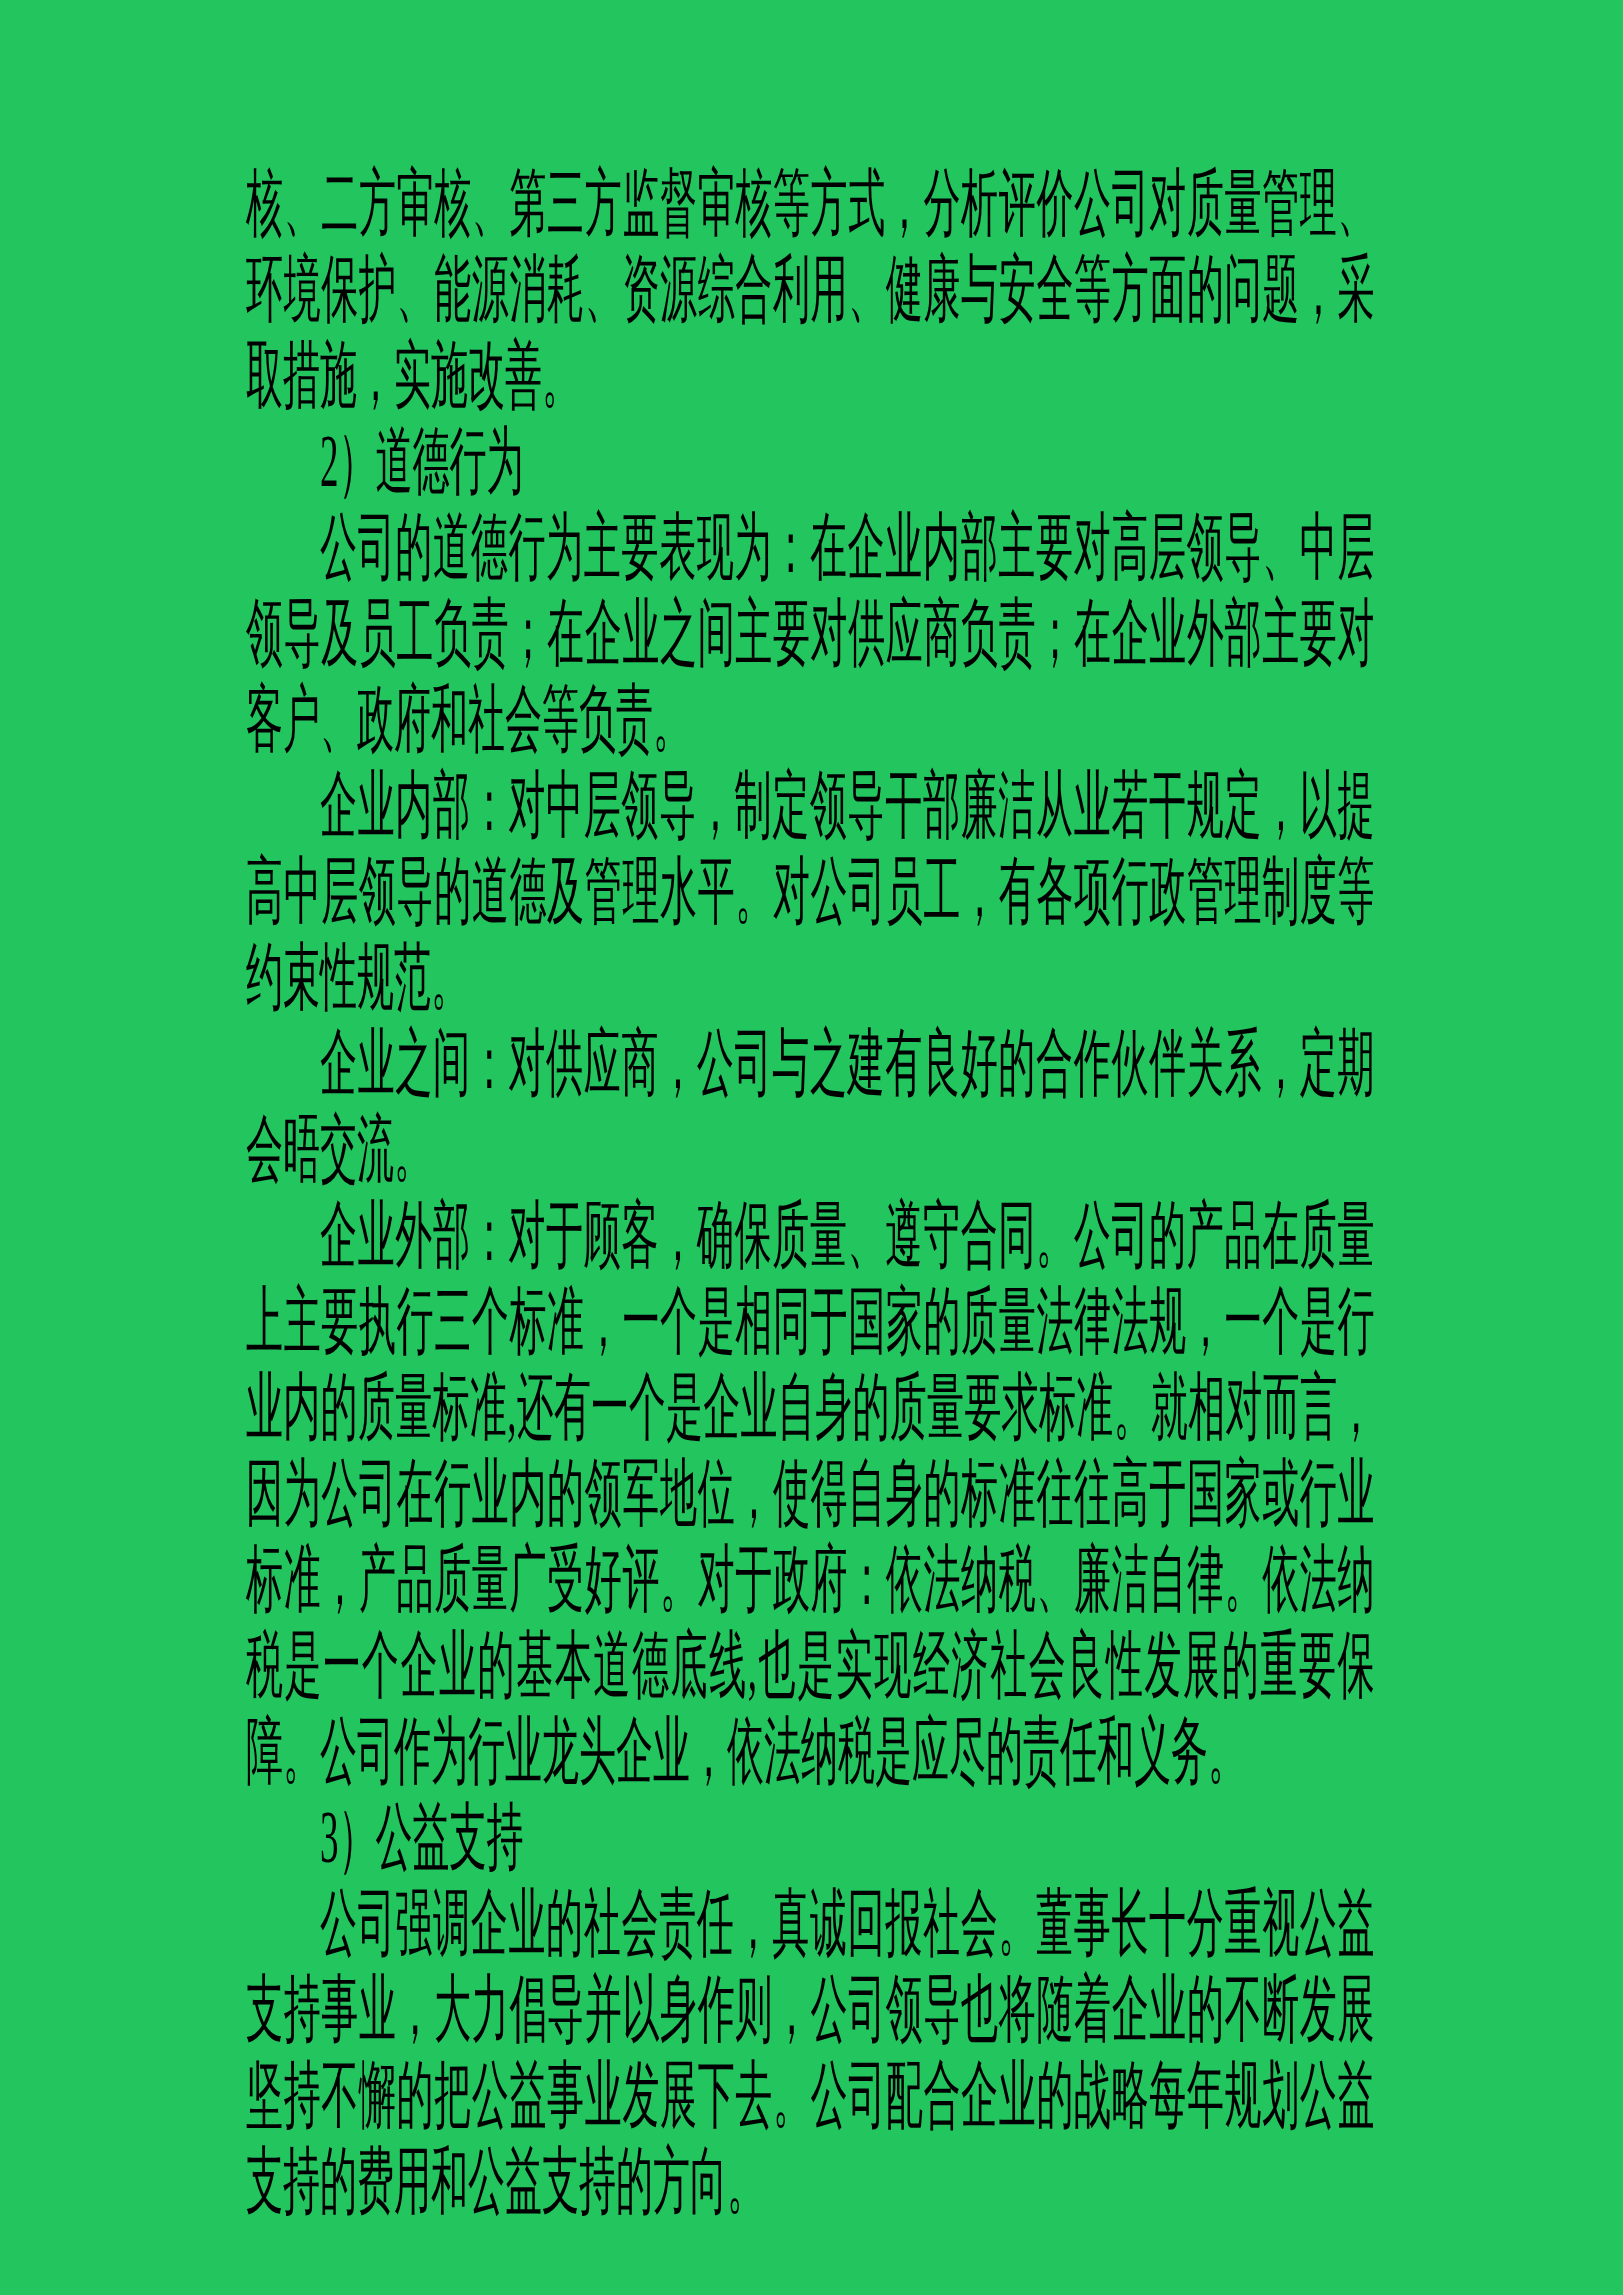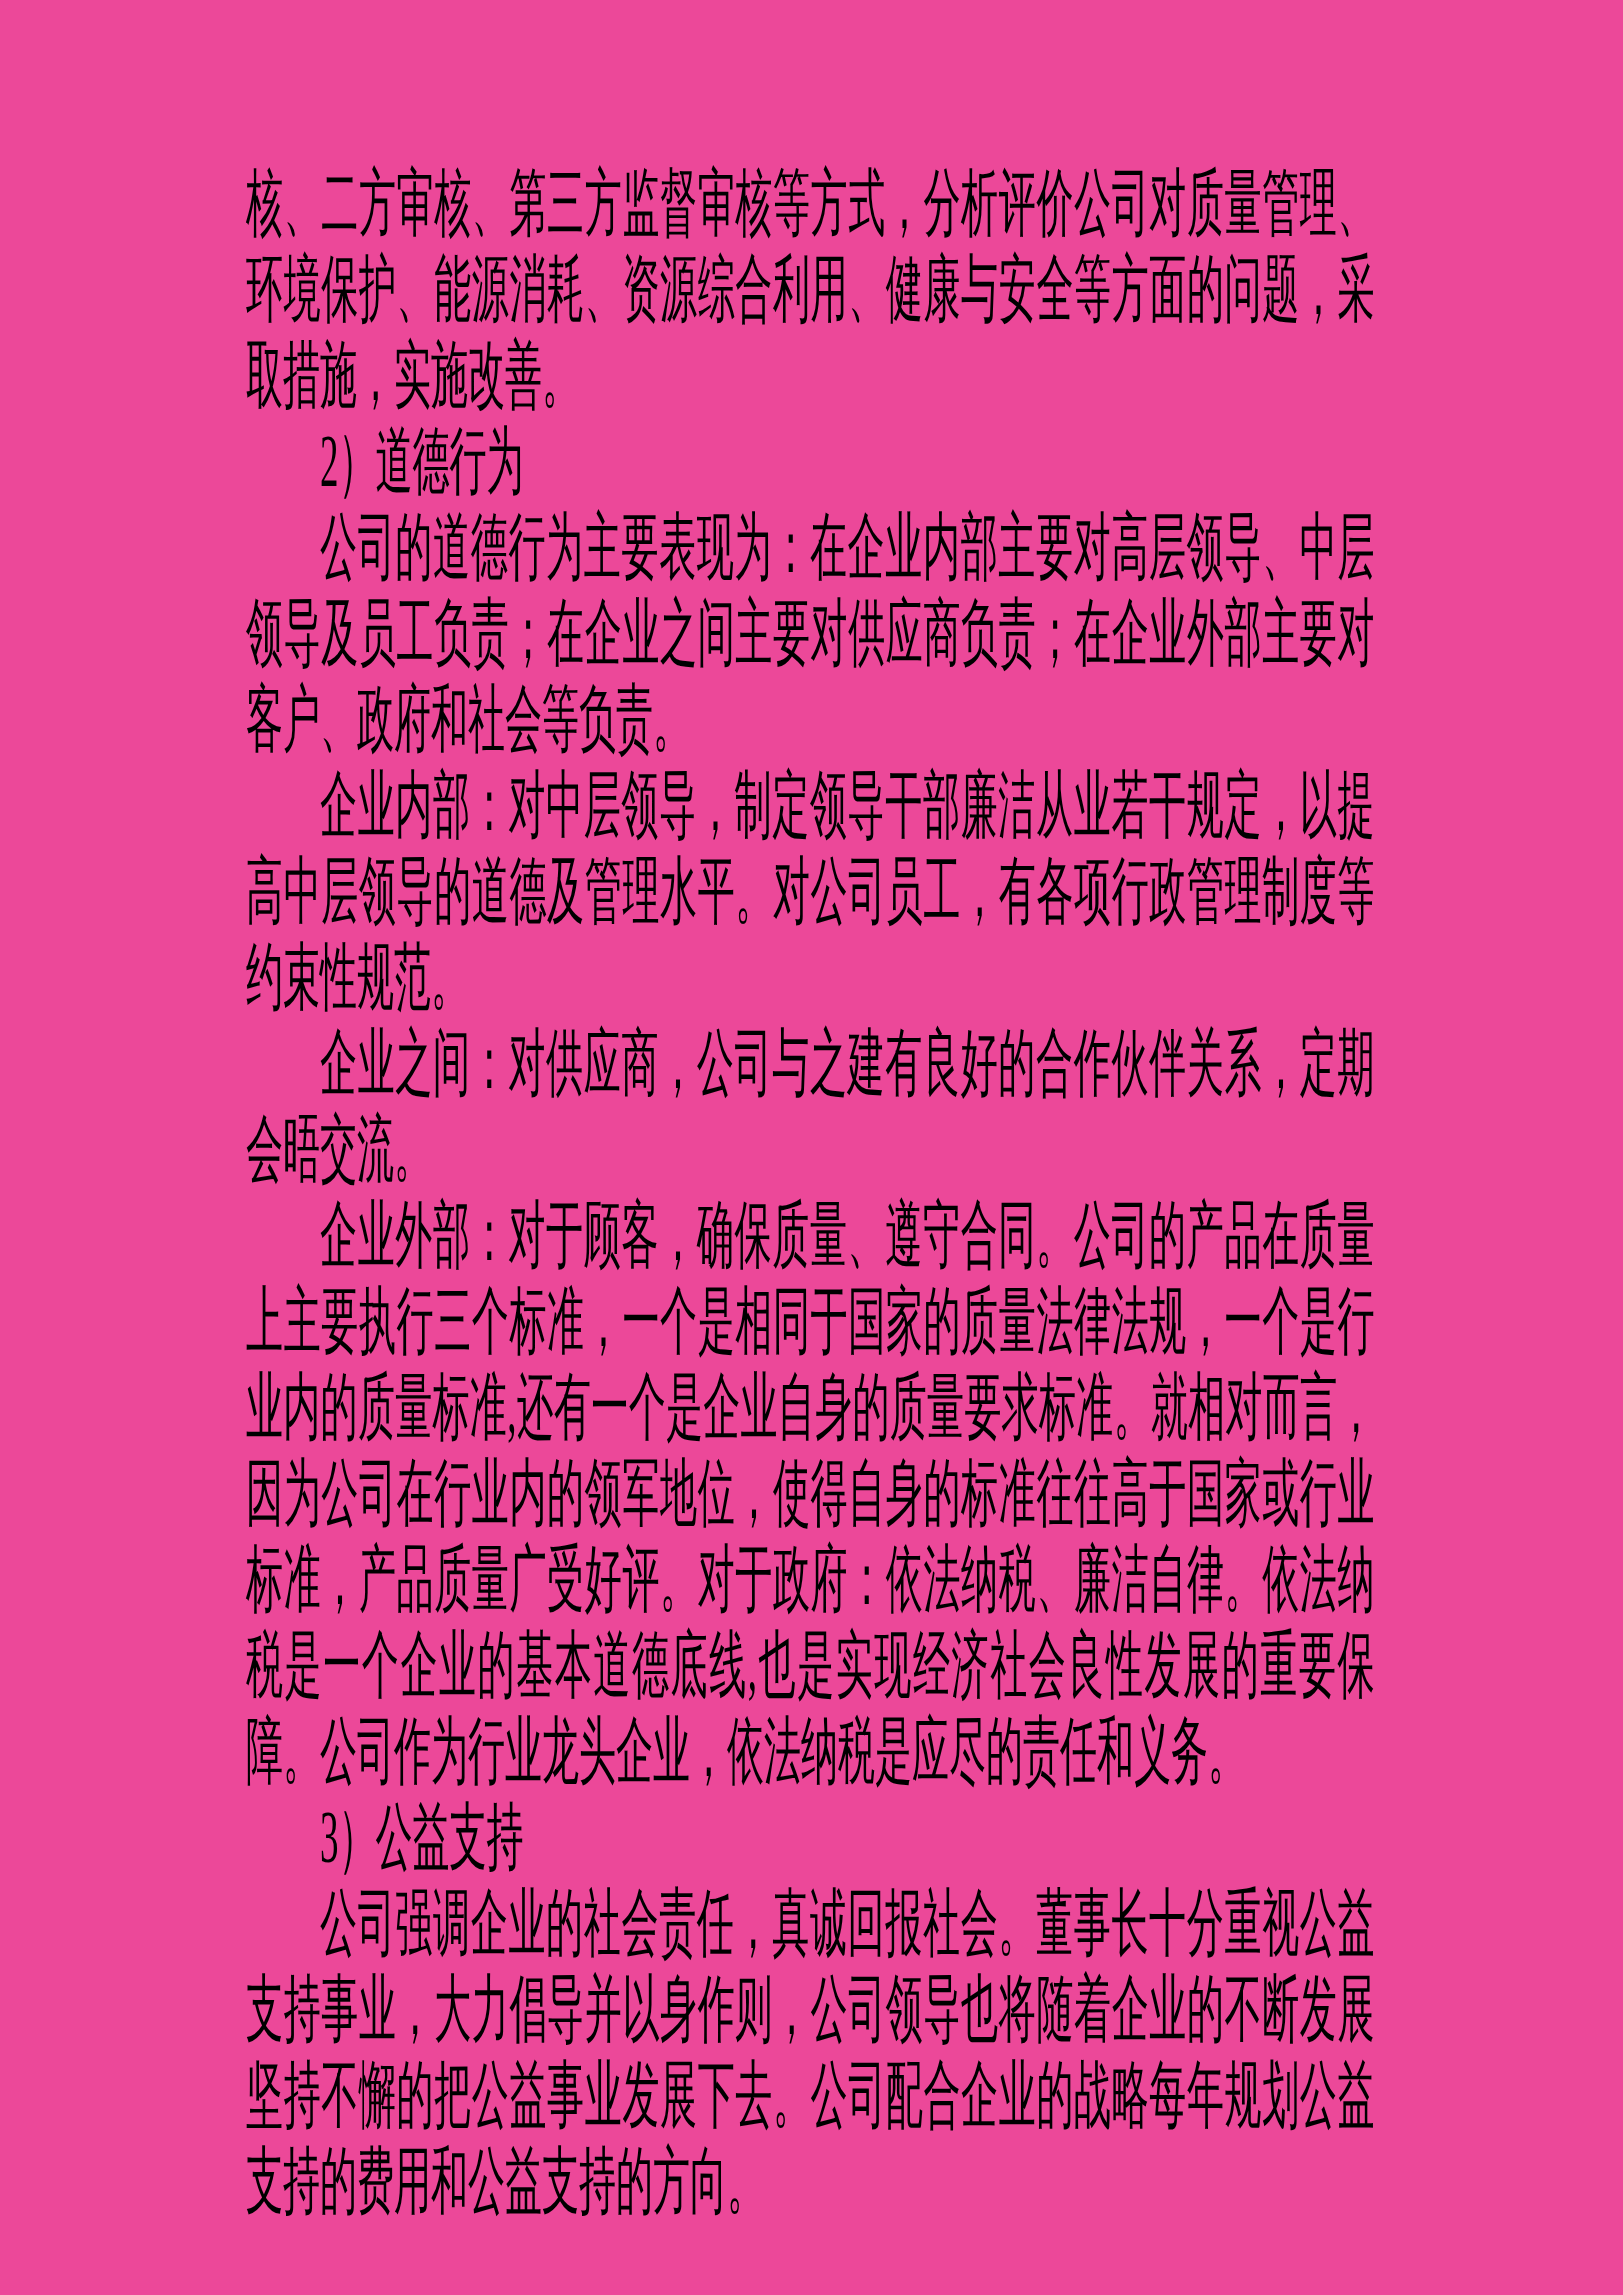--- a/index.html
+++ b/index.html
@@ -4,21 +4,21 @@
 <style>
   html, body {
     margin: 0;
     padding: 0;
     background: #ffffff;
   }
   .page {
     position: relative;
     width: 1623px;
     height: 2295px;
-    background: #ec4899;
+    background: #22c55e;
     overflow: hidden;
   }
   .text-block {
     position: absolute;
     left: 246px;
     top: 160px;
     width: 2257px;              
     transform: scaleX(0.5);     
     transform-origin: 0 0;
     font-family: "Liberation Serif", "DejaVu Serif", serif;

